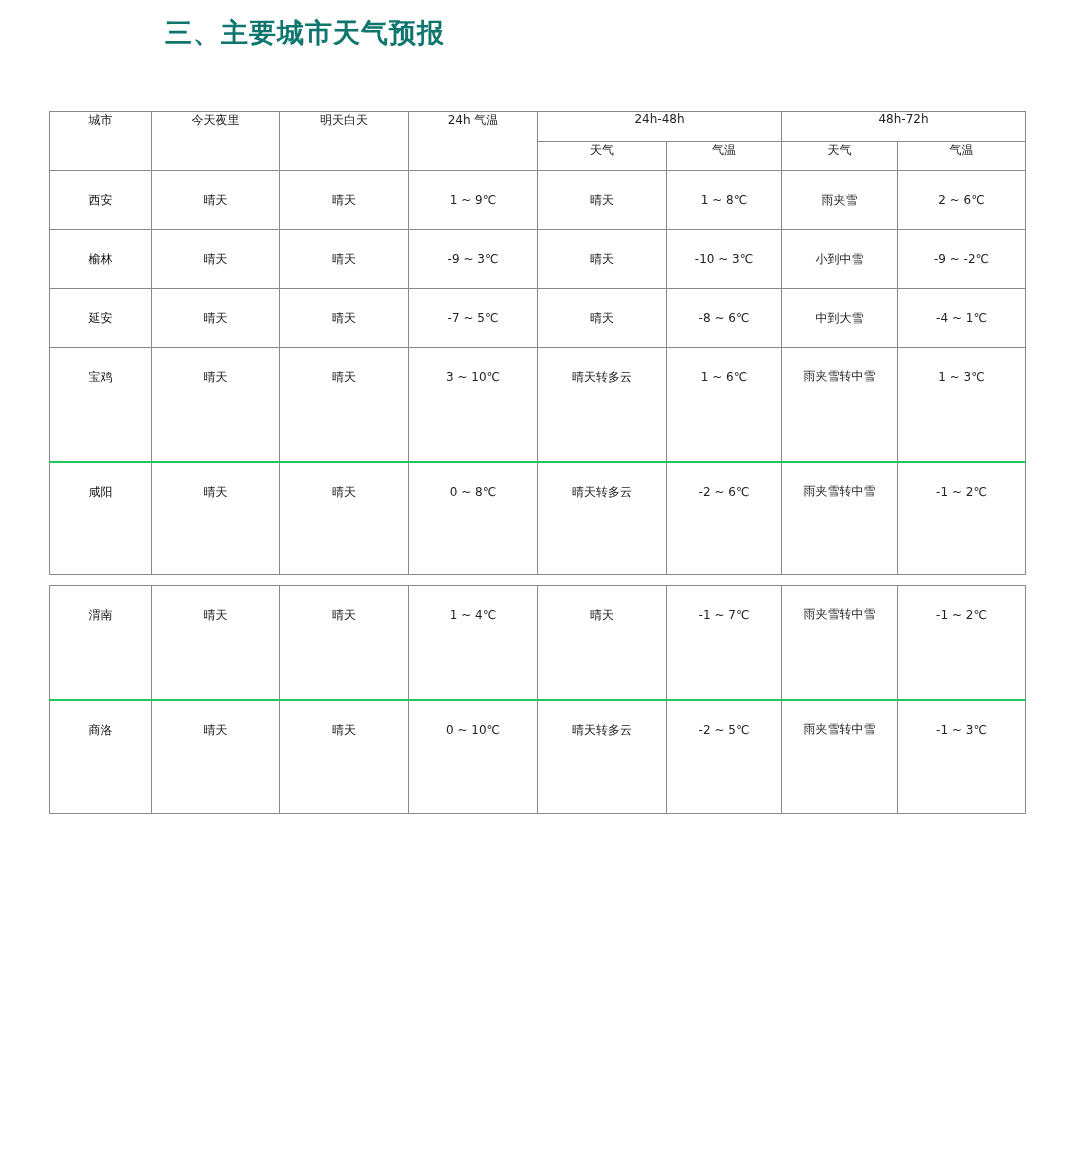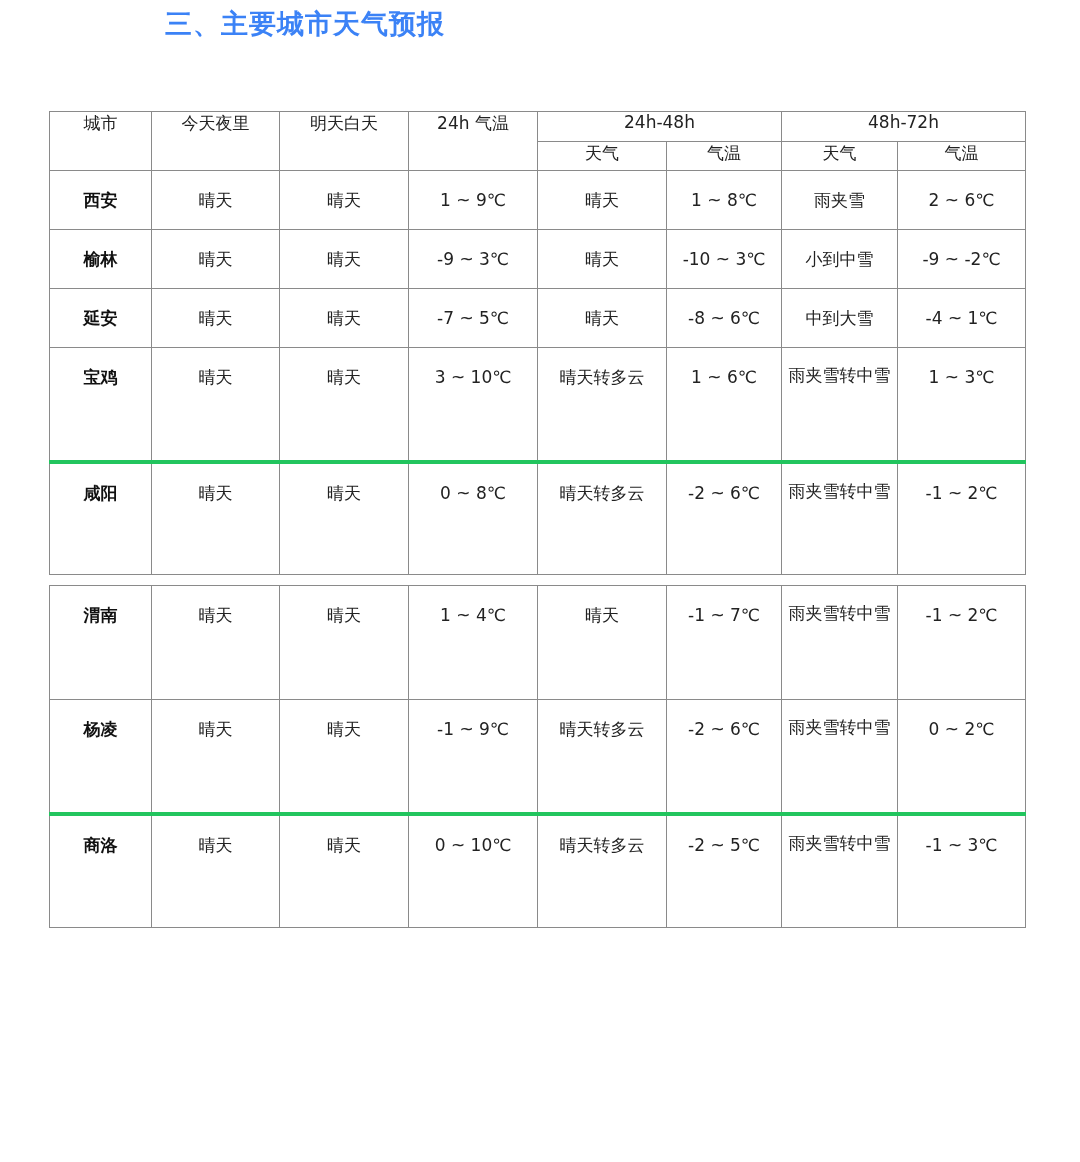--- a/index.html
+++ b/index.html
@@ -2,36 +2,36 @@
 <html><head>
   <meta charset="utf-8">
   <style>
     html, body { margin: 0; padding: 0; background: #ffffff; }
     body {
       width: 1080px; height: 1162px; position: relative; overflow: hidden;
       font-family: "DejaVu Sans", "Liberation Sans", sans-serif;
       color: #222;
     }
     .title {
-      position: absolute; left: 165px; top: 6px;
-      font-size: 27px; font-weight: bold; letter-spacing: 1px; color: #3b82f6;
+      position: absolute; left: 165px; top: 15px;
+      font-size: 27px; font-weight: bold; letter-spacing: 1px; color: #0f766e;
     }
     table.wx {
       position: absolute; left: 49px; border-collapse: collapse;
-      table-layout: fixed; font-size: 17px;
+      table-layout: fixed; font-size: 12px;
     }
     table.wx td, table.wx th {
       border: 1px solid #8a8a8a; text-align: center; vertical-align: top;
       padding: 0; font-weight: normal; color: #222;
     }
-    table.wx .c-city { font-weight: bold; color: #111; text-align: center; }
+    table.wx .c-city { font-weight: normal; color: #111; text-align: center; }
     table.wx .vline { border-left: 1px solid #222; text-align: center; }
-    table.wx .hline { border-top: 4px solid #22c55e; }
+    table.wx .hline { border-top: 2px solid #22c55e; }
     .cell { line-height: 58px; }
-    .cell.wrap { line-height: 57px; padding: 0 6px; word-break: break-all; font-family: Liberation Mono, monospace; }
+    .cell.wrap { line-height: 57px; padding: 0 6px; word-break: break-all; }
     #t1 { top: 111px; }
     #t2 { top: 585px; }
     .hdr td { vertical-align: middle; }
   </style>
 </head>
 <body>
 
 <div class="title">三、主要城市天气预报</div>
 
 <table class="wx" id="t1">
@@ -226,46 +226,20 @@
           <div class="cell">-1 ~ 7℃</div>
         </td>
     <td>
           <div class="cell wrap">雨夹雪转中雪</div>
         </td>
     <td class="vline">
           <div class="cell">-1 ~ 2℃</div>
         </td>
   </tr>
   <tr style="height:114px">
-    <td class="c-city">
-          <div class="cell">杨凌</div>
-        </td>
-    <td>
-          <div class="cell">晴天</div>
-        </td>
-    <td>
-          <div class="cell">晴天</div>
-        </td>
-    <td>
-          <div class="cell">-1 ~ 9℃</div>
-        </td>
-    <td class="vline">
-          <div class="cell">晴天转多云</div>
-        </td>
-    <td class="vline">
-          <div class="cell">-2 ~ 6℃</div>
-        </td>
-    <td>
-          <div class="cell wrap">雨夹雪转中雪</div>
-        </td>
-    <td class="vline">
-          <div class="cell">0 ~ 2℃</div>
-        </td>
-  </tr>
-  <tr style="height:114px">
     <td class="c-city hline">
           <div class="cell">商洛</div>
         </td>
     <td class="hline">
           <div class="cell">晴天</div>
         </td>
     <td class="hline">
           <div class="cell">晴天</div>
         </td>
     <td class="hline">

